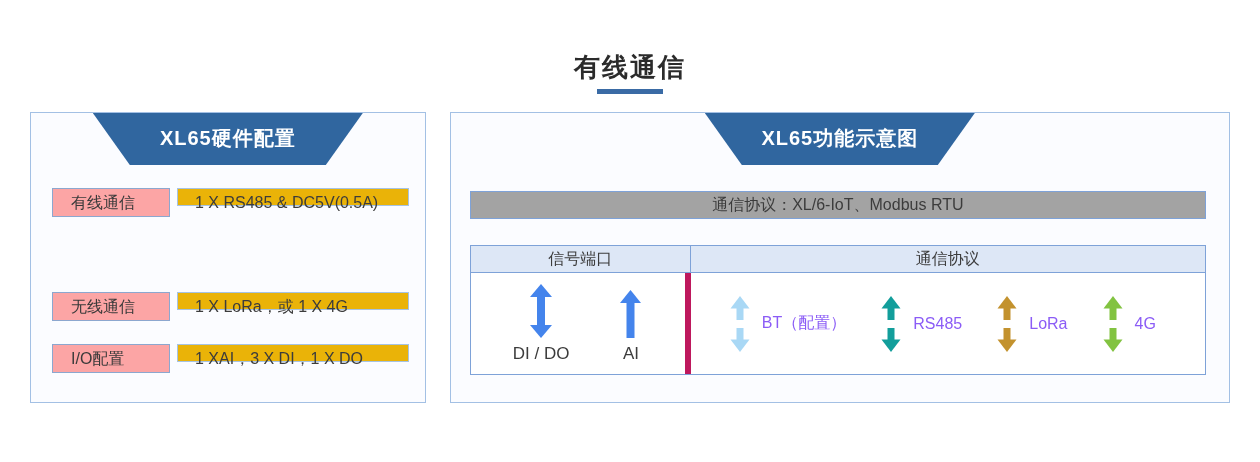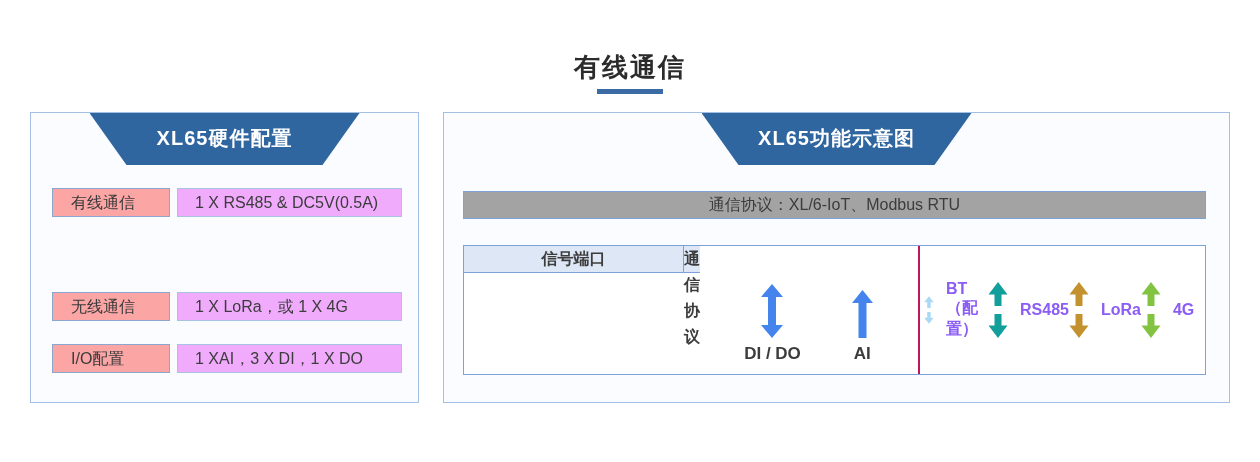--- a/index.html
+++ b/index.html
@@ -53,53 +53,52 @@
   }
   .hw-row { display: flex; gap: 7px; height: 29px; }
   .hw-label {
     width: 118px; height: 29px;
     background: #fca5a5;
     border: 1px solid #8ca7cf;
     font-size: 16px; color: #3a3a3a;
     line-height: 27px; padding-left: 18px;
   }
   .hw-value {
-    flex: 1; height: 29px;
-    background: #f0abfc;
+    flex: 1; height: 18px;
+    background: #eab308;
     border: 1px solid #a6c3e3;
     font-size: 16px; color: #3c3c3c;
     line-height: 27px; padding-left: 17px;
   }
 
   
   .fn-body { padding: 0 23px 0 19px; }
   .protocol-bar {
     margin-top: 26px; height: 28px;
     background: #a3a3a3;
     border: 1px solid #7ea2d8;
     font-size: 16px; color: #3c3c3c;
     text-align: center; line-height: 26px;
   }
   .fn-table {
     margin-top: 26px;
     border: 1px solid #7ea2d8;
     height: 130px;
-    display: flex; flex-direction: row;
+    display: flex; flex-direction: column;
     background: #ffffff;
-    font-weight: bold;
   }
   .fn-thead { display: flex; height: 27px; background: #dde7f6; border-bottom: 1px solid #7ea2d8; }
   .fn-th {
     font-size: 16px; color: #3c3c3c; line-height: 26px; text-align: center;
   }
   .fn-th-signal { width: 220px; border-right: 1px solid #7ea2d8; }
   .fn-th-comm   { flex: 1; }
   .fn-tbody { display: flex; flex: 1; }
   .fn-td-signal {
-    width: 220px; border-right: 2px solid #be185d;
+    width: 220px; border-right: 6px solid #be185d;
     display: flex; justify-content: center; align-items: flex-end;
     gap: 50px; padding-bottom: 10px;
   }
   .fn-td-comm {
     flex: 1;
     display: flex; align-items: center; justify-content: space-evenly;
     padding: 0 14px 0 4px;
   }
   .signal-item { display: flex; flex-direction: column; align-items: center; }
   .signal-item .sig-label { font-size: 17px; color: #3c3c3c; margin-top: 6px; }

